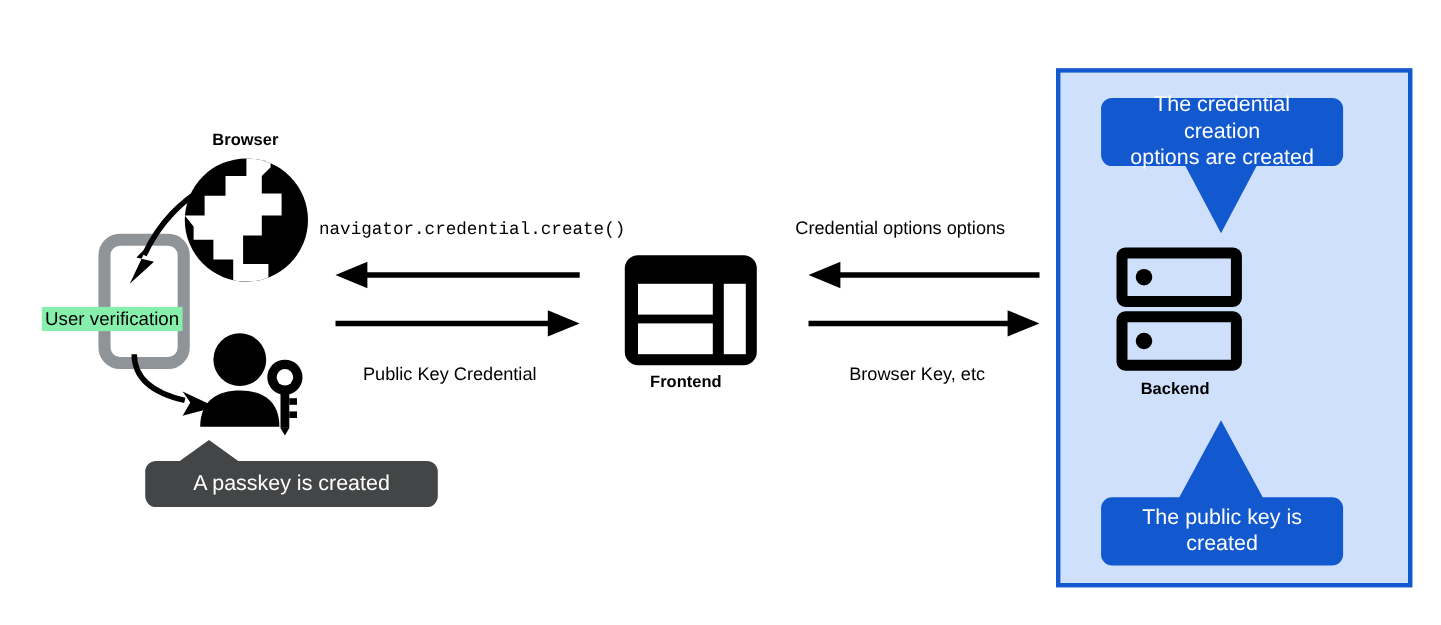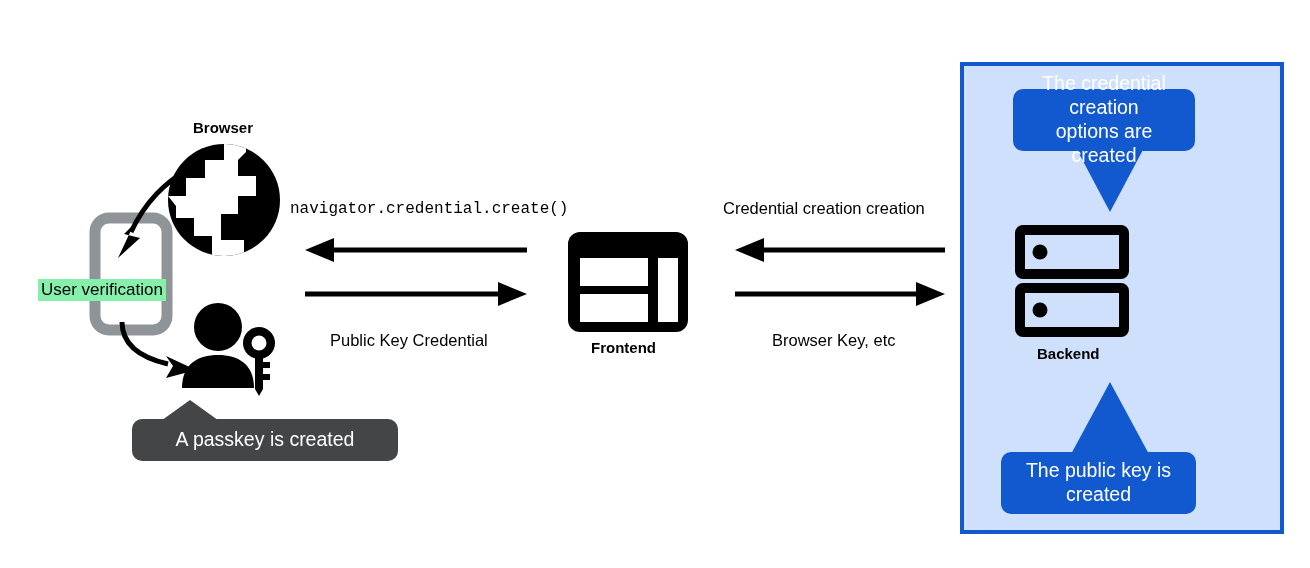--- a/index.html
+++ b/index.html
@@ -126,28 +126,28 @@
       <path d="M945,294 L916,282 L916,306 Z" fill="#000"></path>
     </g>
 
     <path d="M158,423 L190,400 L222,423 Z" fill="#444546"></path>
 
     <path d="M1075,146 L1145,146 L1110,212 Z" fill="#1259cf"></path>
 
     <path d="M1070,456 L1110,382 L1150,456 Z" fill="#1259cf"></path>
   </svg>
 
-  <div class="callout callout-blue" style="left:1001px;top:89px;width:182px;height:62px;padding:6px 12px;margin-left:12px;">
+  <div class="callout callout-blue" style="left:1001px;top:89px;width:220px;height:62px;padding:6px 12px;">
     <span>
       <span>The credential creation</span><br>
       <span>options are created</span>
     </span>
   </div>
 
-  <div class="callout callout-blue" style="left:1001px;top:452px;width:195px;height:62px;padding:6px 12px;">
+  <div class="callout callout-blue" style="left:1001px;top:452px;width:220px;height:62px;padding:6px 12px;">
     <span>
       <span>The public key is</span><br>
       <span>created</span>
     </span>
   </div>
 
   <div class="callout callout-gray" style="left:132px;top:419px;width:266px;height:42px;padding:2px 14px;">
     <span>A passkey is created</span>
   </div>
 
@@ -156,17 +156,17 @@
   <div class="lbl chip-white" style="left:38px;top:279px;font-size:17px;">User verification</div>
 
   <div class="lbl lbl-bold" style="left:591px;top:339px;">Frontend</div>
 
   <div class="lbl lbl-bold" style="left:1037px;top:345px;">Backend</div>
 
   <div class="lbl lbl-mono" style="left:290px;top:200px;">navigator.credential.create()</div>
 
   <div class="lbl" style="left:330px;top:331px;">Public Key Credential</div>
 
-  <div class="lbl" style="left:723px;top:199px;">Credential creation creation</div>
+  <div class="lbl" style="left:723px;top:199px;">Credential options options</div>
 
   <div class="lbl" style="left:772px;top:331px;">Browser Key, etc</div>
 
 </div>
 
 </body></html>

